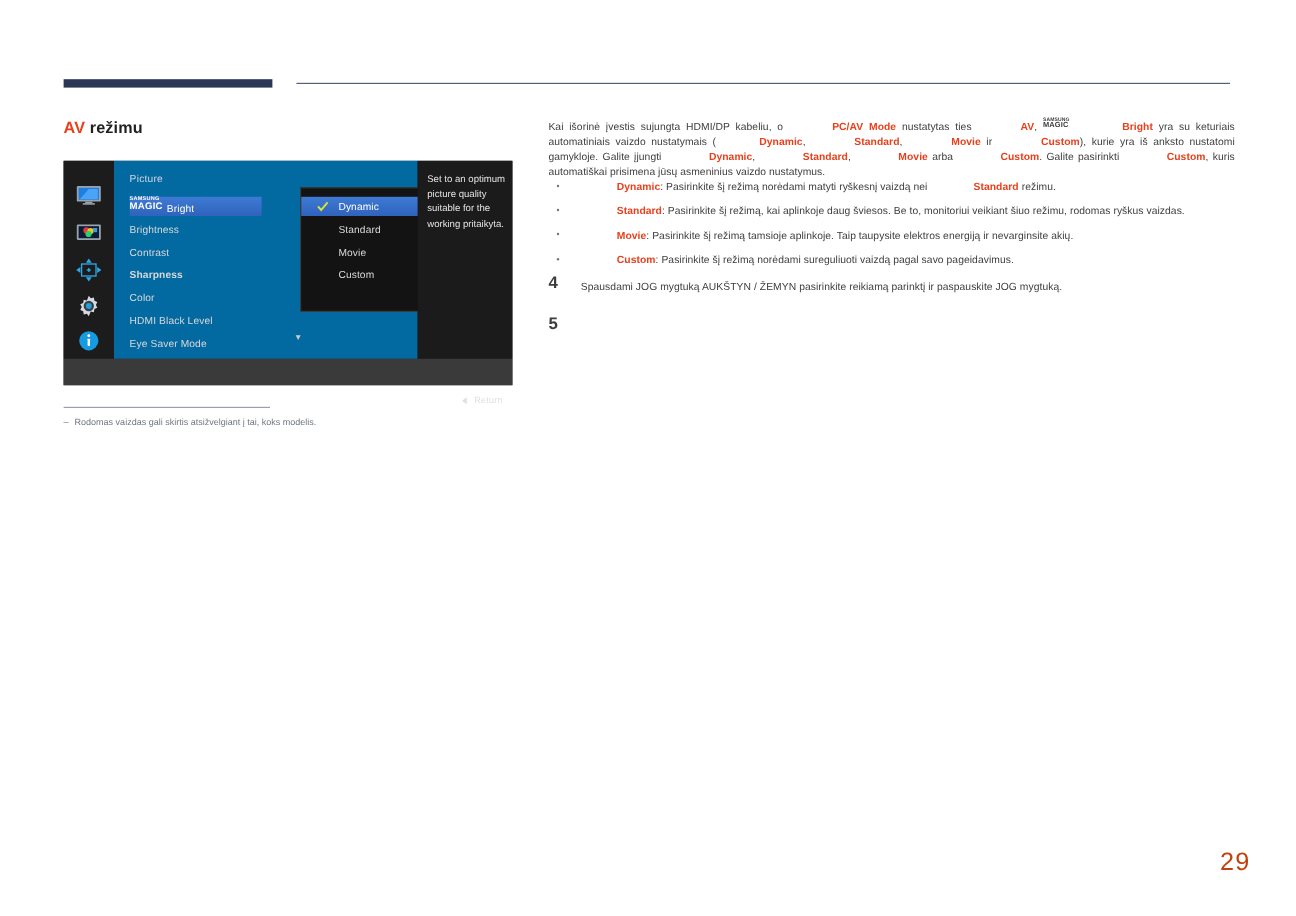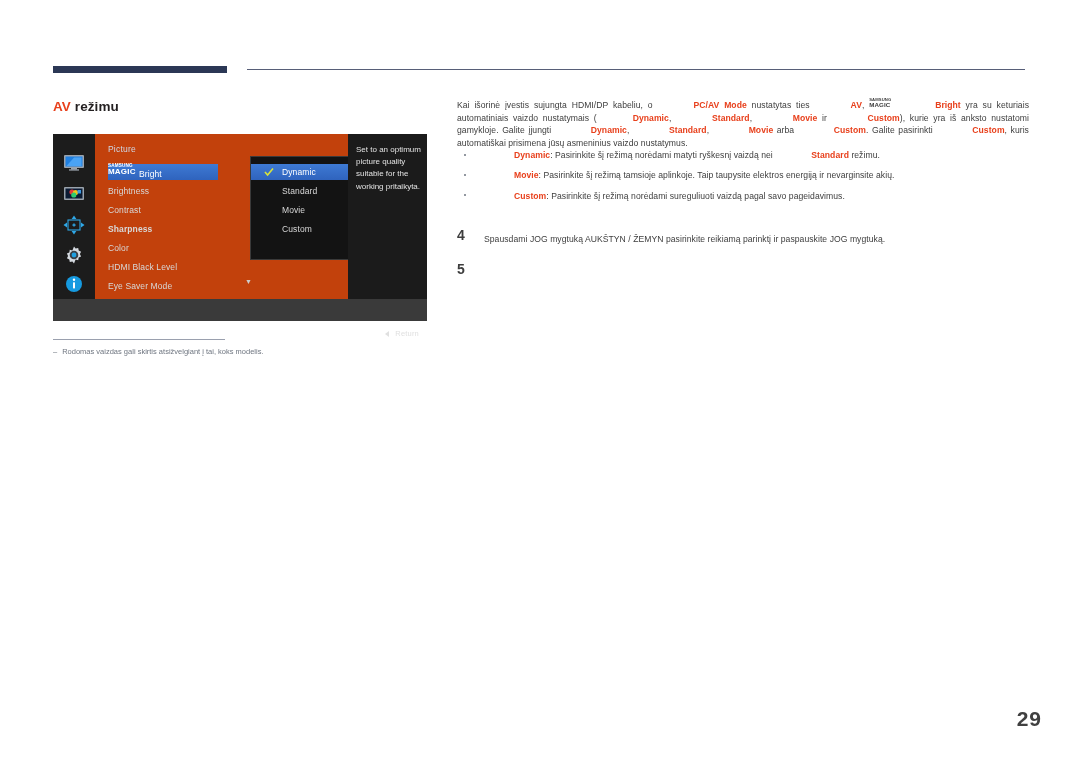--- a/index.html
+++ b/index.html
@@ -76,21 +76,21 @@
     justify-content: center;
   }
   .osd-icon svg { display: block; }
 
   .osd-panel {
     position: absolute;
     left: 42px;
     top: 0;
     width: 253px;
     height: 165px;
-    background: #c2410c;
+    background: #0369a1;
   }
   .osd-panel-title {
     position: absolute;
     left: 13px;
     top: 10px;
     font-size: 8.5px;
     color: #cfd6e4;
     letter-spacing: .2px;
   }
   .osd-row {
@@ -326,23 +326,22 @@
     padding-top: 3px;
     letter-spacing: .05px;
   }
 
   
   .pageno {
     position: absolute;
     right: 38px;
     bottom: 32px;
     font-size: 21px;
-    color: #404040;
+    color: #c2410c;
     letter-spacing: 1px;
-    font-weight: bold;
   }
 </style>
 </head>
 <body>
 
 <div class="hdr-bar"></div>
 <div class="hdr-line"></div>
 
 <div class="sec-title"><span class="av">AV</span><span> režimu</span></div>
 
@@ -464,20 +463,21 @@
   <span class="dash">‒</span>
   <span>Rodomas vaizdas gali skirtis atsižvelgiant į tai, koks modelis.</span>
 </div>
 
 <div class="body-col">
 
   <div class="para"><span>Kai išorinė įvestis sujungta HDMI/DP kabeliu, o </span><span class="hi">PC/AV Mode</span><span> nustatytas ties </span><span class="hi">AV</span><span>, </span><span class="magic-inline"><span class="s1">SAMSUNG</span><span class="s2">MAGIC</span></span><span class="hi">Bright</span><span> yra su keturiais automatiniais vaizdo nustatymais (</span><span class="hi">Dynamic</span><span>, </span><span class="hi">Standard</span><span>, </span><span class="hi">Movie</span><span> ir </span><span class="hi">Custom</span><span>), kurie yra iš anksto nustatomi gamykloje. Galite įjungti </span><span class="hi">Dynamic</span><span>, </span><span class="hi">Standard</span><span>, </span><span class="hi">Movie</span><span> arba </span><span class="hi">Custom</span><span>. Galite pasirinkti </span><span class="hi">Custom</span><span>, kuris automatiškai prisimena jūsų asmeninius vaizdo nustatymus.</span></div>
 
   <div class="bullets">
     <div class="bullet"><span class="dot"></span><span class="hi">Dynamic</span><span>: Pasirinkite šį režimą norėdami matyti ryškesnį vaizdą nei </span><span class="hi">Standard</span><span> režimu.</span></div>
+    <div class="bullet"><span class="dot"></span><span class="hi">Standard</span><span>: Pasirinkite šį režimą, kai aplinkoje daug šviesos. Be to, monitoriui veikiant šiuo režimu, rodomas ryškus vaizdas.</span></div>
     <div class="bullet"><span class="dot"></span><span class="hi">Movie</span><span>: Pasirinkite šį režimą tamsioje aplinkoje. Taip taupysite elektros energiją ir nevarginsite akių.</span></div>
     <div class="bullet"><span class="dot"></span><span class="hi">Custom</span><span>: Pasirinkite šį režimą norėdami sureguliuoti vaizdą pagal savo pageidavimus.</span></div>
   </div>
 
   <div class="steps">
     <div class="step">
       <span class="step-num">4</span>
       <div class="step-txt">Spausdami JOG mygtuką AUKŠTYN / ŽEMYN pasirinkite reikiamą parinktį ir paspauskite JOG mygtuką.</div>
     </div>
     <div class="step">

